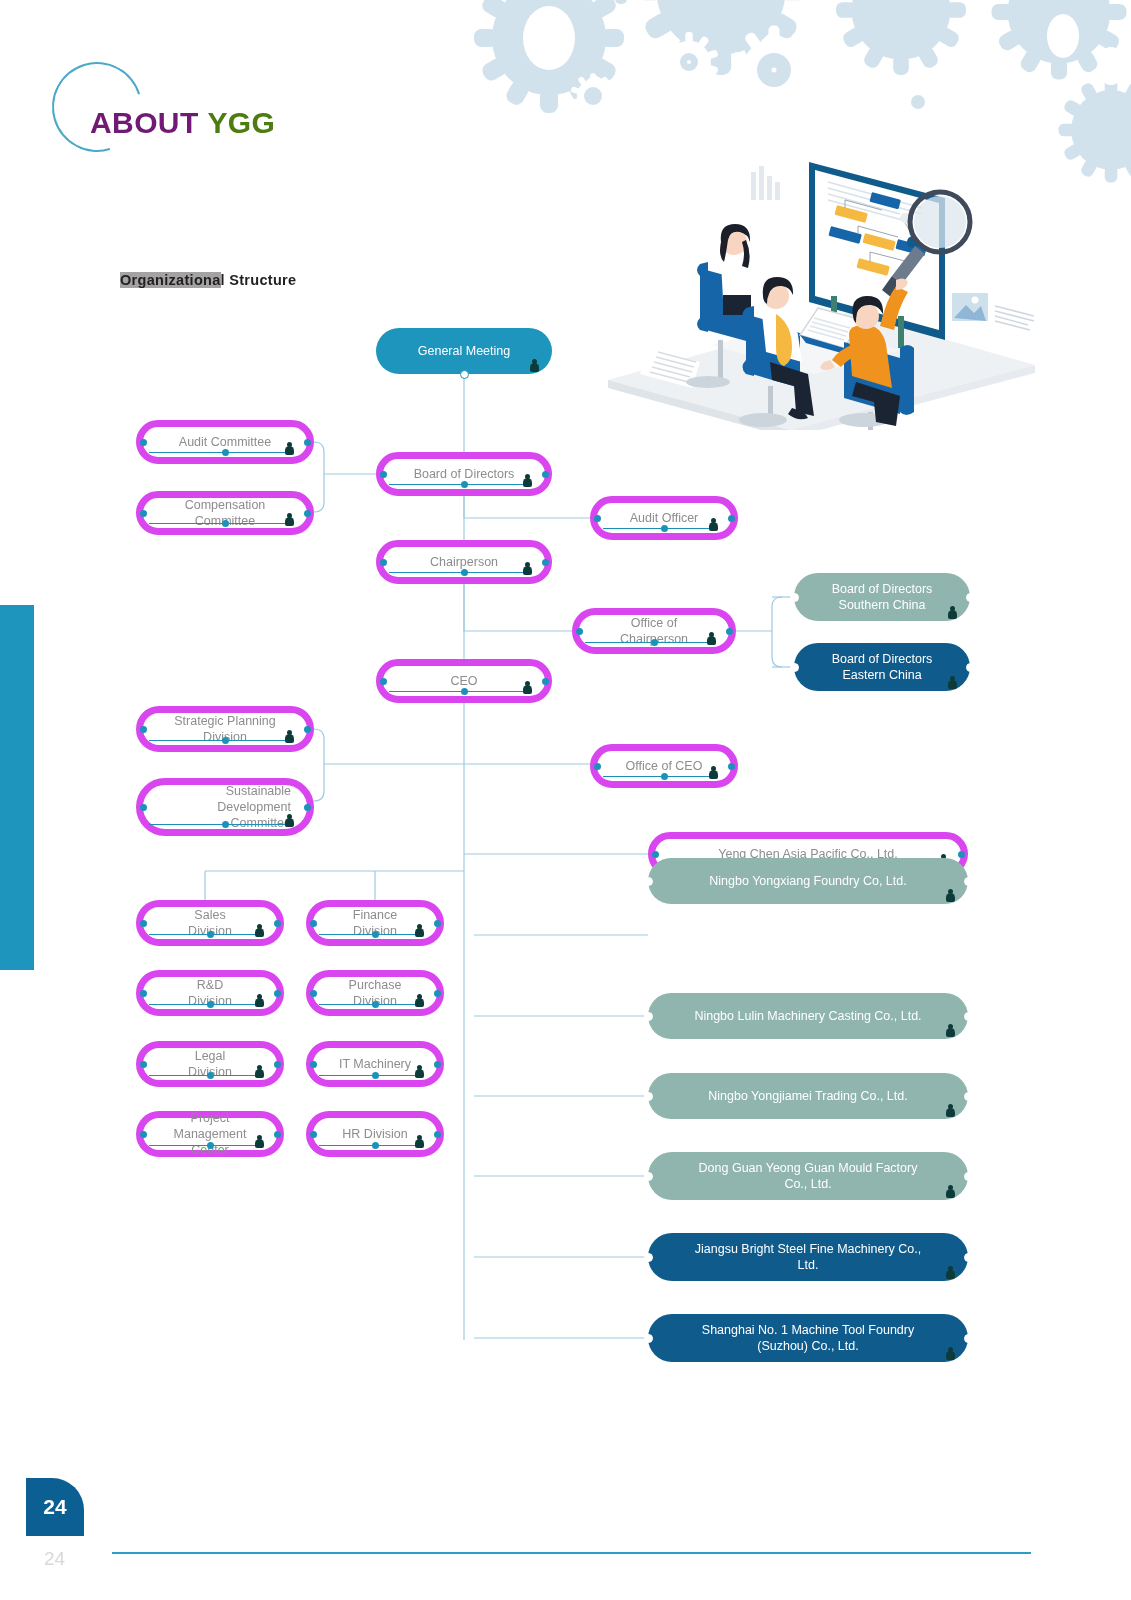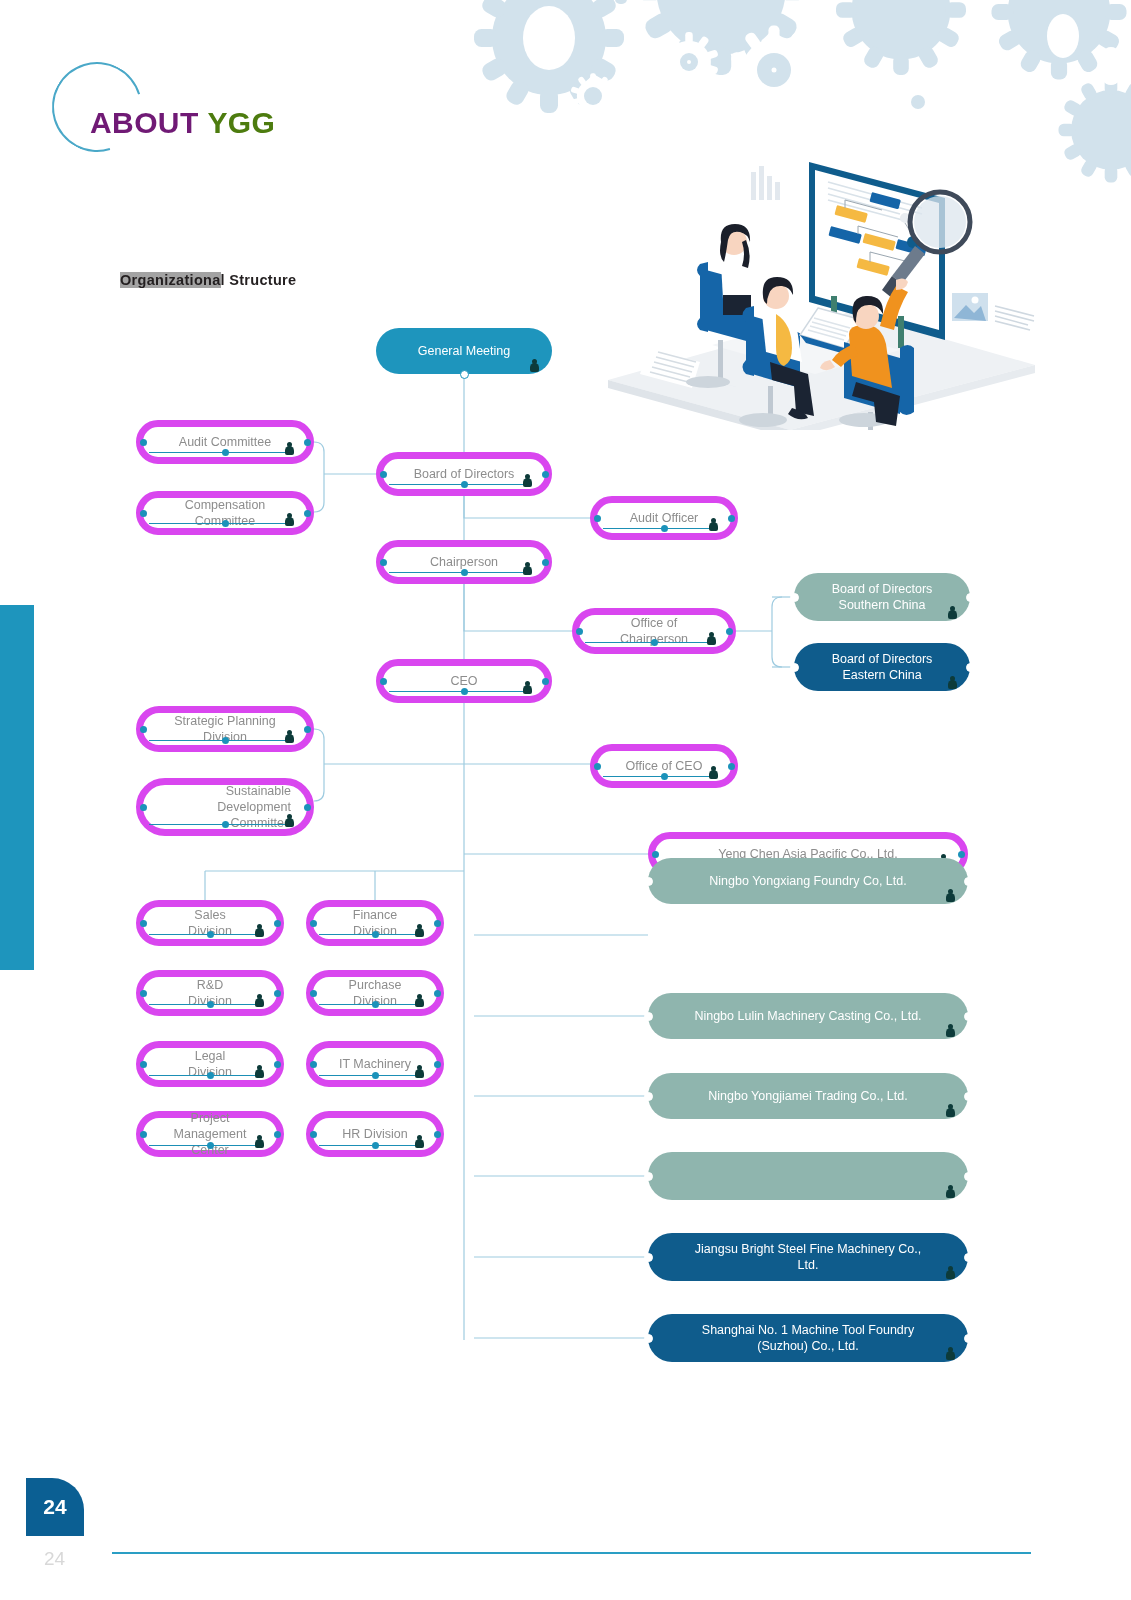--- a/index.html
+++ b/index.html
@@ -615,20 +615,21 @@
       <span class="baseline"></span>
       <span class="cdot"></span>
       <span class="anchor left"></span>
       <span class="anchor right"></span>
       <span class="person">
         <span class="head"></span>
         <span class="body"></span>
       </span>
     </div>
     <div class="node fill-green" style="left: 648px; top: 1152px; width: 320px; height: 48px;">
+      <span class="lbl">Dong Guan Yeong Guan Mould Factory<br>Co., Ltd.</span>
       <span class="anchor w left"></span>
       <span class="anchor w right"></span>
       <span class="person">
         <span class="head"></span>
         <span class="body"></span>
       </span>
     </div>
     <div class="node fill-navy" style="left: 648px; top: 1233px; width: 320px; height: 48px;">
       <span class="lbl">Jiangsu Bright Steel Fine Machinery Co.,<br>Ltd.</span>
       <span class="anchor w left"></span>

